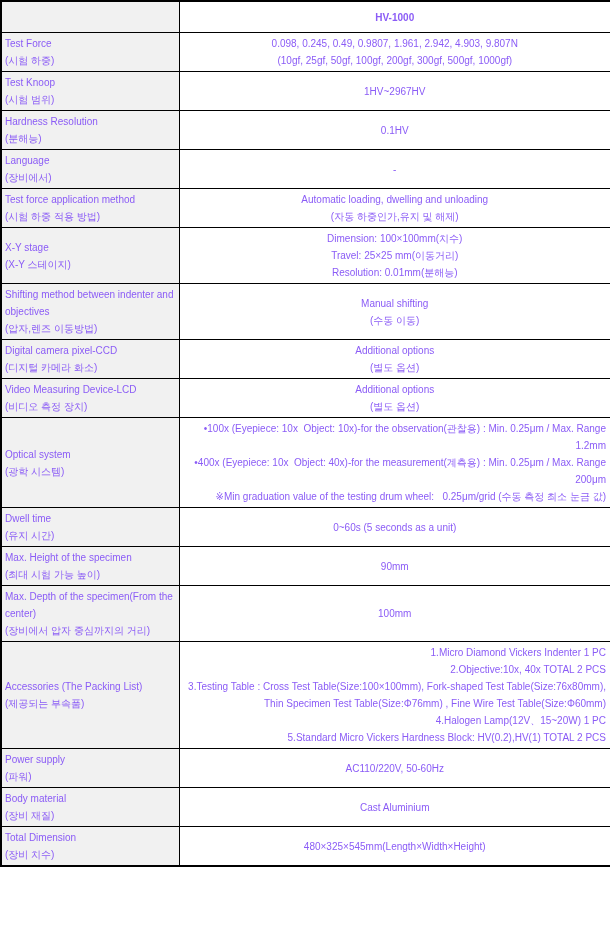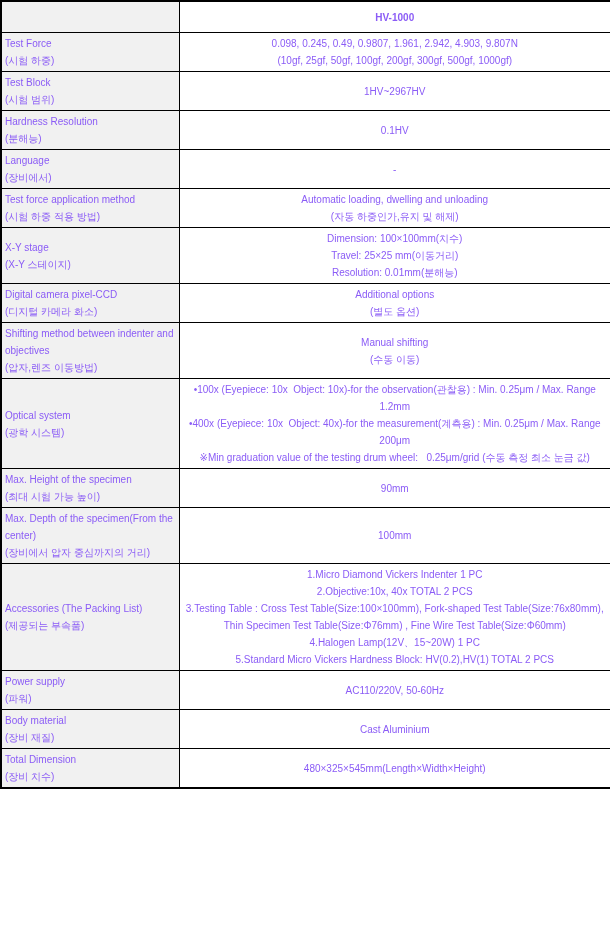--- a/index.html
+++ b/index.html
@@ -34,21 +34,21 @@
     text-align: left;
     white-space: pre-line;
   }
   td.value-cell {
     background: #ffffff;
     text-align: center;
     white-space: pre-wrap;
     margin-left: 9px;
   }
   td.value-cell.left {
-    text-align: center;
+    text-align: right;
     padding-left: 4px;
     padding-right: 4px;
   }
   td.header-model-cell {
     background: #ffffff;
     text-align: center;
     font-weight: bold;
     font-size: 16px;
     color: #262626;
     height: 26px;
@@ -73,21 +73,21 @@
         <td class="header-model-cell">HV-1000</td>
       </tr>
 
     <tr>
           <td class="label-cell">Test Force
 (시험 하중)</td>
           <td class="value-cell">0.098, 0.245, 0.49, 0.9807, 1.961, 2.942, 4.903, 9.807N
 (10gf, 25gf, 50gf, 100gf, 200gf, 300gf, 500gf, 1000gf)</td>
         </tr>
         <tr>
-          <td class="label-cell">Test Block
+          <td class="label-cell">Test Knoop
 (시험 범위)</td>
           <td class="value-cell">1HV~2967HV</td>
         </tr>
         <tr>
           <td class="label-cell">Hardness Resolution
 (분해능)</td>
           <td class="value-cell">0.1HV</td>
         </tr>
         <tr>
           <td class="label-cell">Language
@@ -101,37 +101,48 @@
 (자동 하중인가,유지 및 해제)</td>
         </tr>
         <tr>
           <td class="label-cell">X-Y stage
 (X-Y 스테이지)</td>
           <td class="value-cell">Dimension: 100×100mm(치수)
 Travel: 25×25 mm(이동거리)
 Resolution: 0.01mm(분해능)</td>
         </tr>
         <tr>
+          <td class="label-cell">Shifting method between indenter and objectives
+(압자,렌즈 이동방법)</td>
+          <td class="value-cell">Manual shifting
+(수동 이동)</td>
+        </tr>
+        <tr>
           <td class="label-cell">Digital camera pixel-CCD
 (디지털 카메라 화소)</td>
           <td class="value-cell">Additional options
 (별도 옵션)</td>
         </tr>
         <tr>
-          <td class="label-cell">Shifting method between indenter and objectives
-(압자,렌즈 이동방법)</td>
-          <td class="value-cell">Manual shifting
-(수동 이동)</td>
+          <td class="label-cell">Video Measuring Device-LCD
+(비디오 측정 장치)</td>
+          <td class="value-cell">Additional options
+(별도 옵션)</td>
         </tr>
         <tr>
           <td class="label-cell">Optical system
 (광학 시스템)</td>
           <td class="value-cell left">•100x (Eyepiece: 10x  Object: 10x)-for the observation(관찰용) : Min. 0.25μm / Max. Range 1.2mm
 •400x (Eyepiece: 10x  Object: 40x)-for the measurement(계측용) : Min. 0.25μm / Max. Range 200μm
 ※Min graduation value of the testing drum wheel:   0.25μm/grid (수동 측정 최소 눈금 값)</td>
+        </tr>
+        <tr>
+          <td class="label-cell">Dwell time
+(유지 시간)</td>
+          <td class="value-cell">0~60s (5 seconds as a unit)</td>
         </tr>
         <tr>
           <td class="label-cell">Max. Height of the specimen
 (최대 시험 가능 높이)</td>
           <td class="value-cell">90mm</td>
         </tr>
         <tr>
           <td class="label-cell">Max. Depth of the specimen(From the center)
 (장비에서 압자 중심까지의 거리)</td>
           <td class="value-cell">100mm</td>

